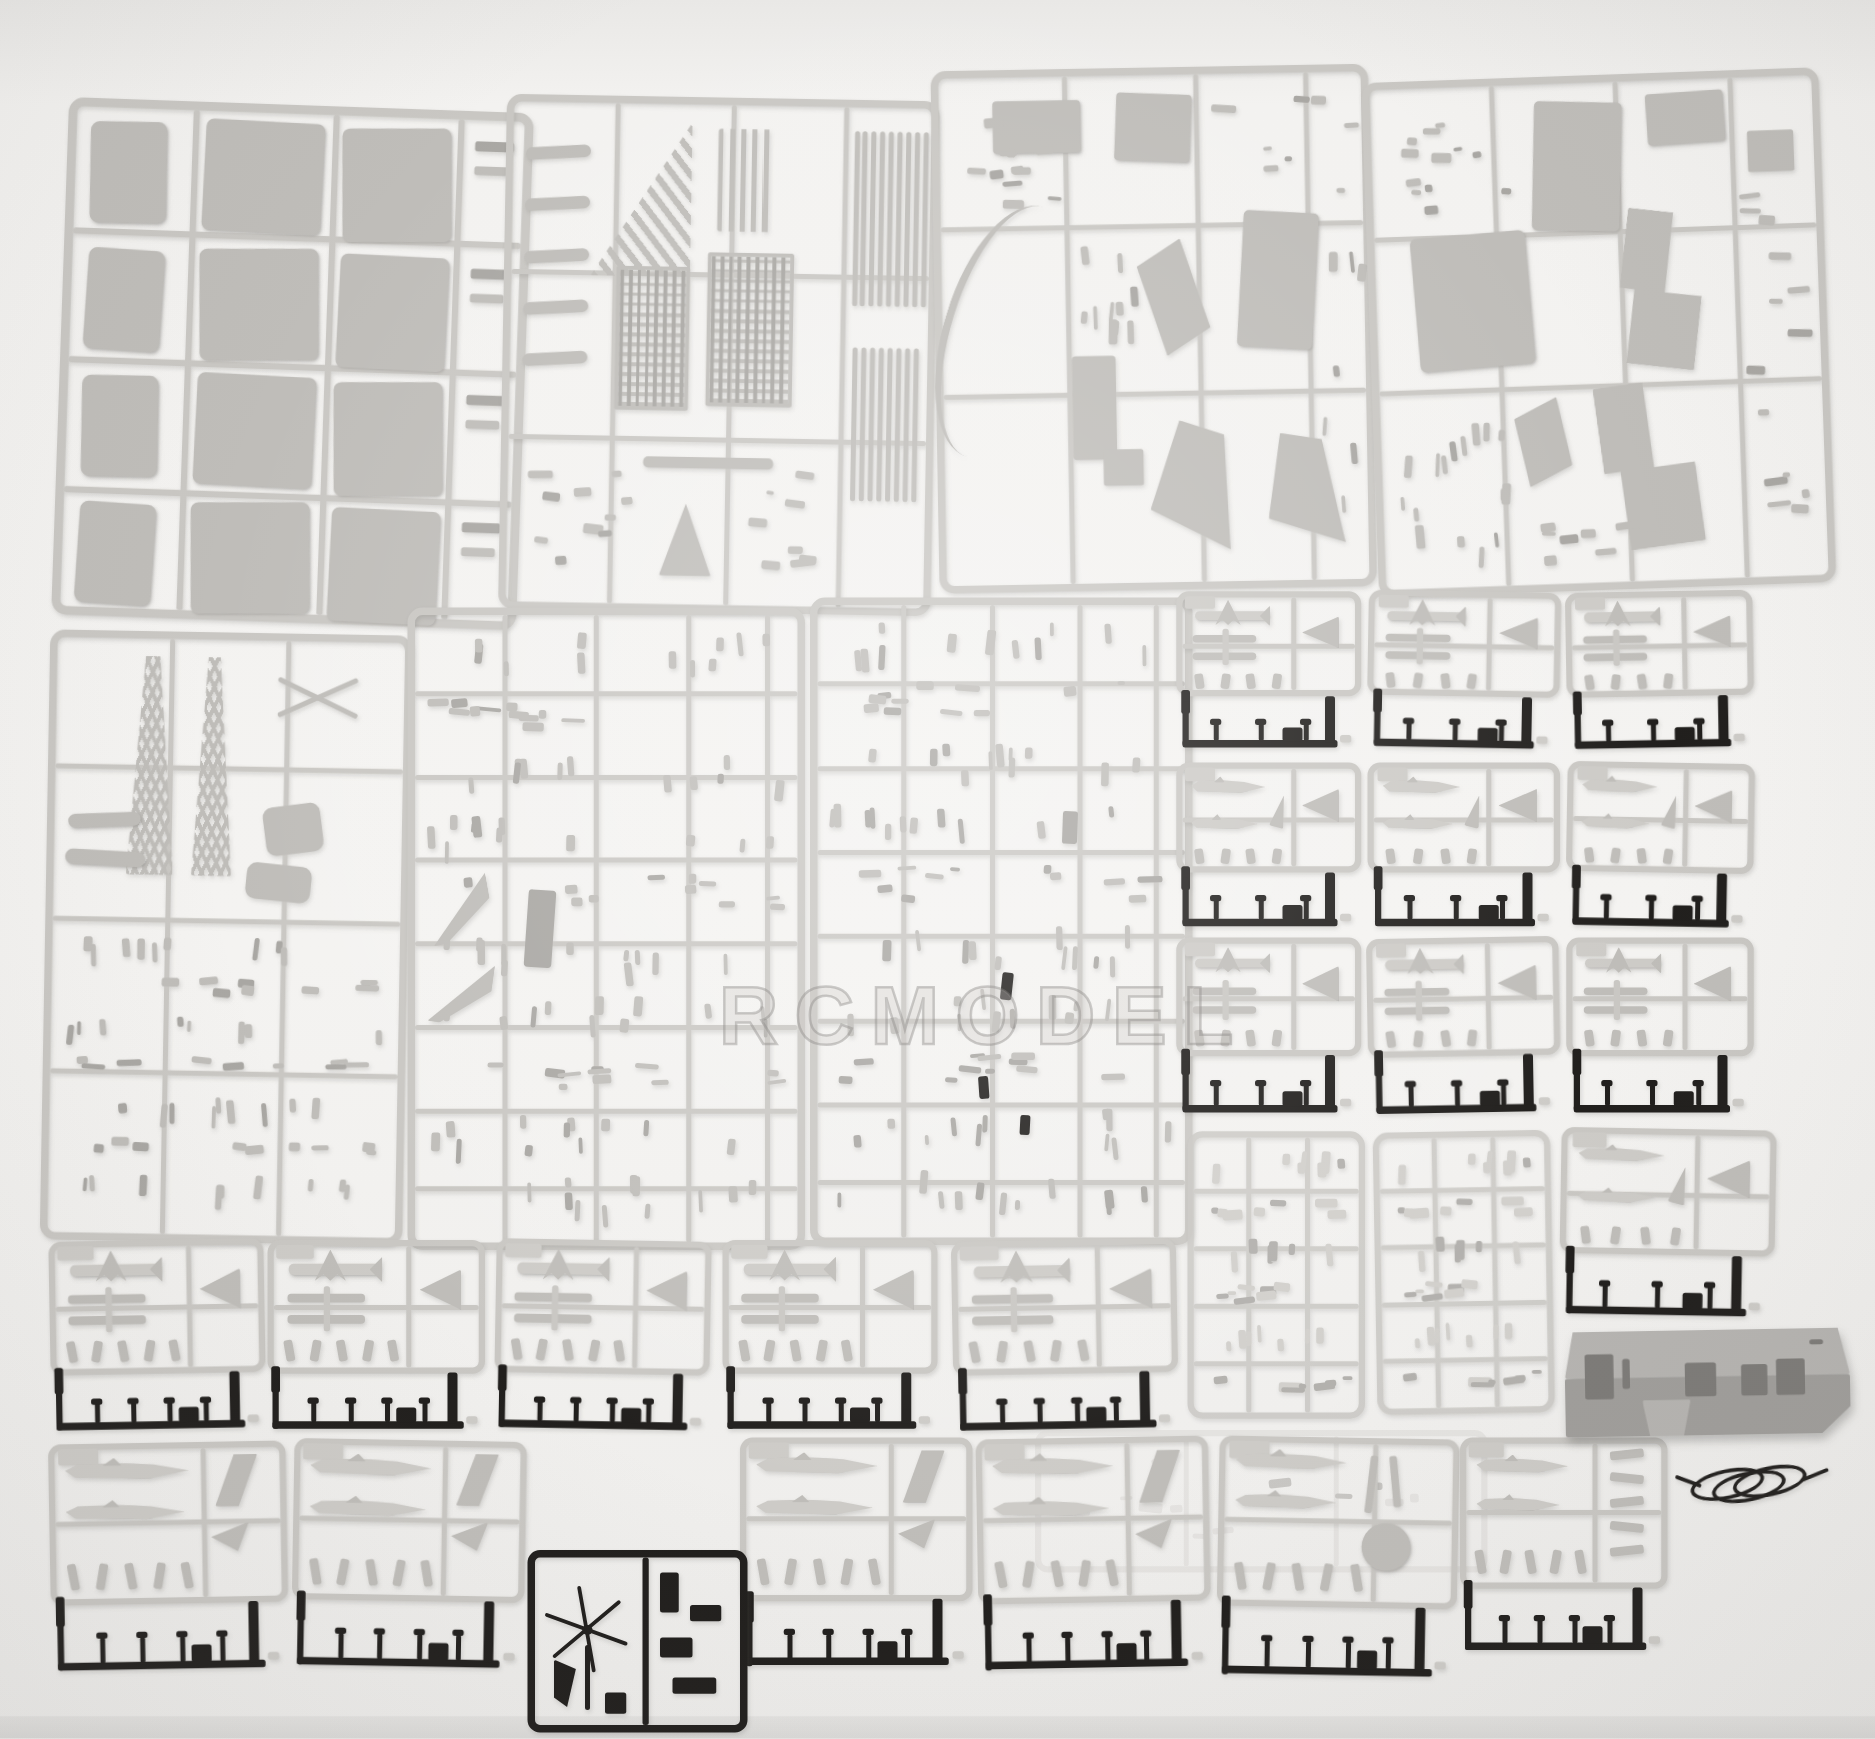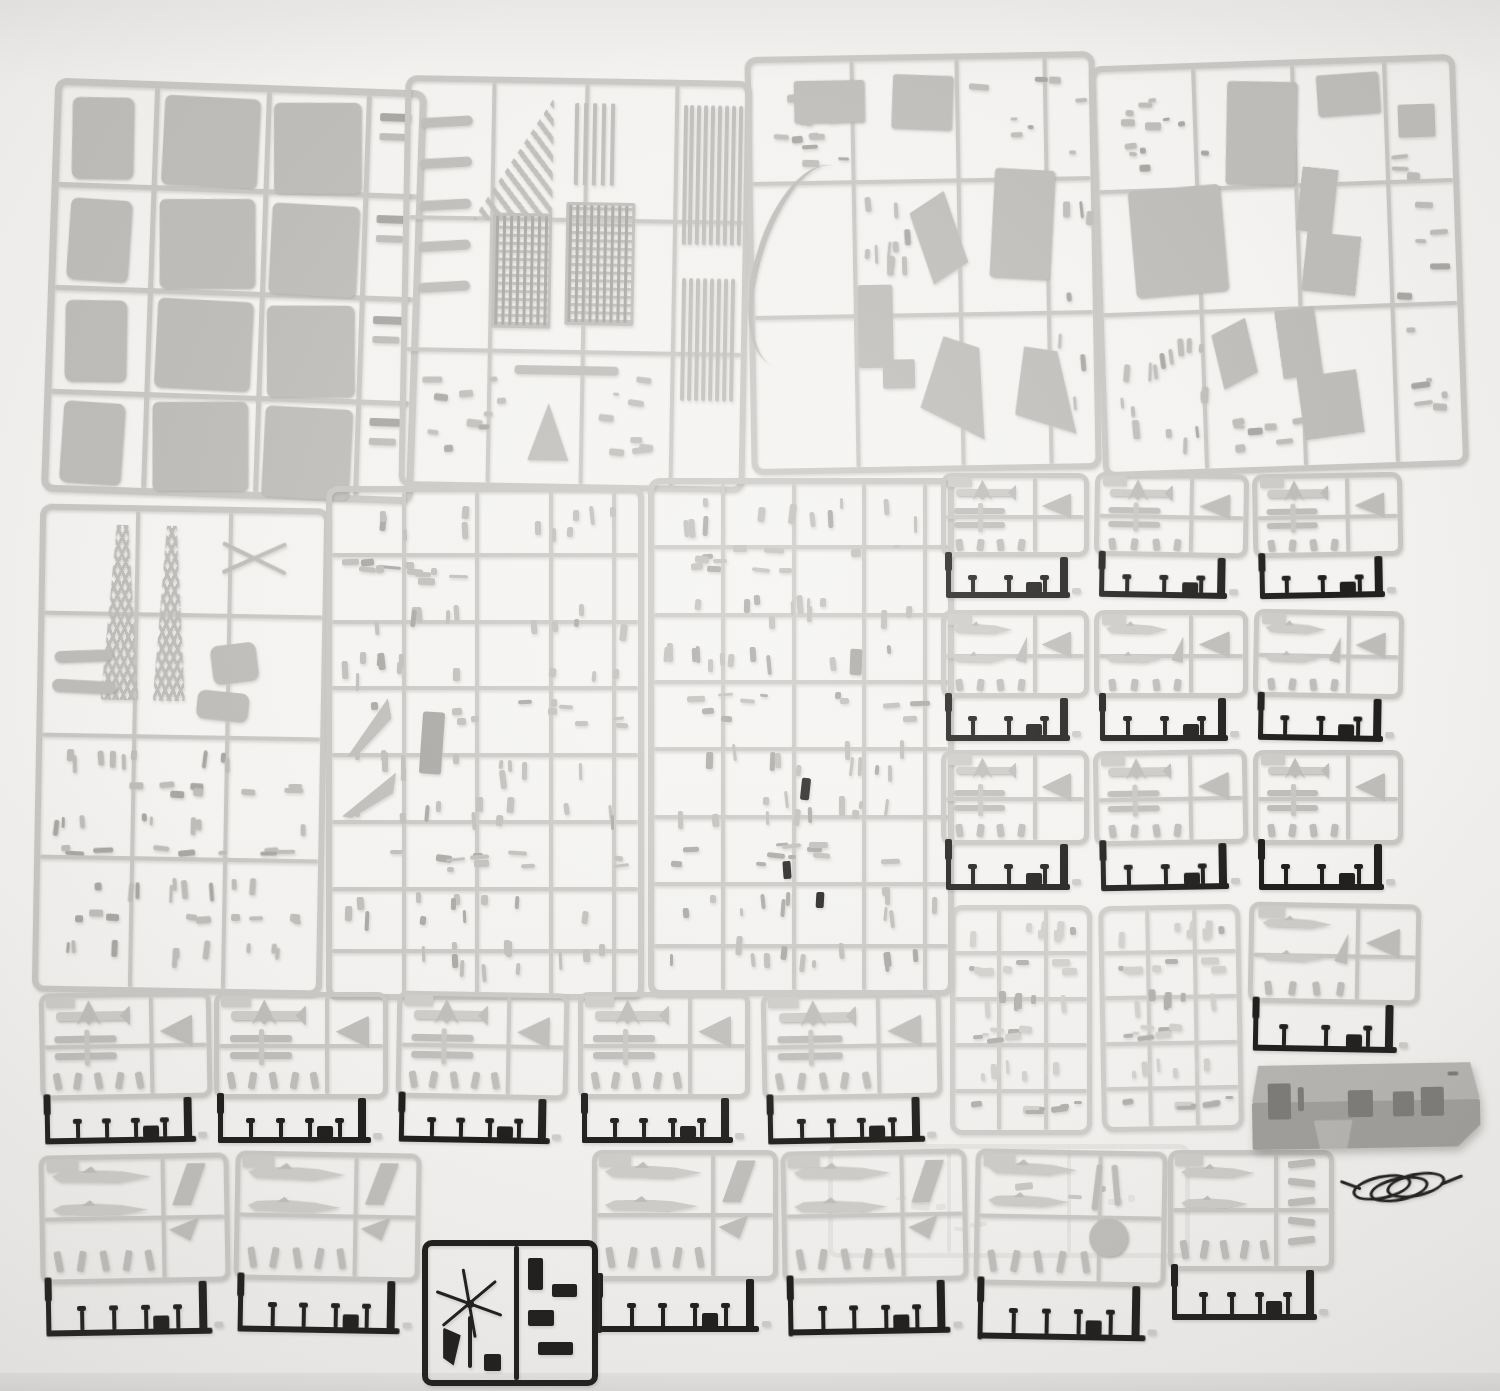--- a/index.html
+++ b/index.html
@@ -27,20 +27,21 @@
   }
   .table-edge{
     position:absolute;left:0;top:1373px;width:1500px;height:18px;
     background:linear-gradient(180deg,#dad9d7,#cccbc9);opacity:.55;
   }
 </style>
 </head>
 <body>
 
 <div id="photo">
+  <div class="watermark">RCMODEL</div>
   <div class="table-edge"></div>
 <div class="sprue" style="left: 48px; top: 84px; width: 372px; height: 414px; transform: rotate(2deg);">
       <div style="position: absolute; left: 0px; top: 0px; width: 372px; height: 414px; box-sizing: border-box; border: 7px solid rgb(201, 199, 195); border-radius: 12px;"></div>
       <div style="position: absolute; left: 100px; top: 7px; width: 5px; height: 400px; box-sizing: border-box; background: rgb(201, 199, 195); border-radius: 2px;"></div>
       <div style="position: absolute; left: 212px; top: 7px; width: 5px; height: 400px; box-sizing: border-box; background: rgb(201, 199, 195); border-radius: 2px;"></div>
       <div style="position: absolute; left: 312px; top: 7px; width: 5px; height: 400px; box-sizing: border-box; background: rgb(201, 199, 195); border-radius: 2px;"></div>
       <div style="position: absolute; left: 7px; top: 104px; width: 358px; height: 5px; box-sizing: border-box; background: rgb(201, 199, 195); border-radius: 2px;"></div>
       <div style="position: absolute; left: 7px; top: 207px; width: 358px; height: 5px; box-sizing: border-box; background: rgb(201, 199, 195); border-radius: 2px;"></div>
       <div style="position: absolute; left: 7px; top: 311px; width: 358px; height: 5px; box-sizing: border-box; background: rgb(201, 199, 195); border-radius: 2px;"></div>
       <div style="position: absolute; left: 18.6px; top: 18.49px; width: 61.38px; height: 80.73px; box-sizing: border-box; background: rgb(191, 189, 185); border-radius: 7px; transform: rotate(-1deg); box-shadow: rgba(110, 108, 105, 0.28) 1px 1px 2px;"></div>

